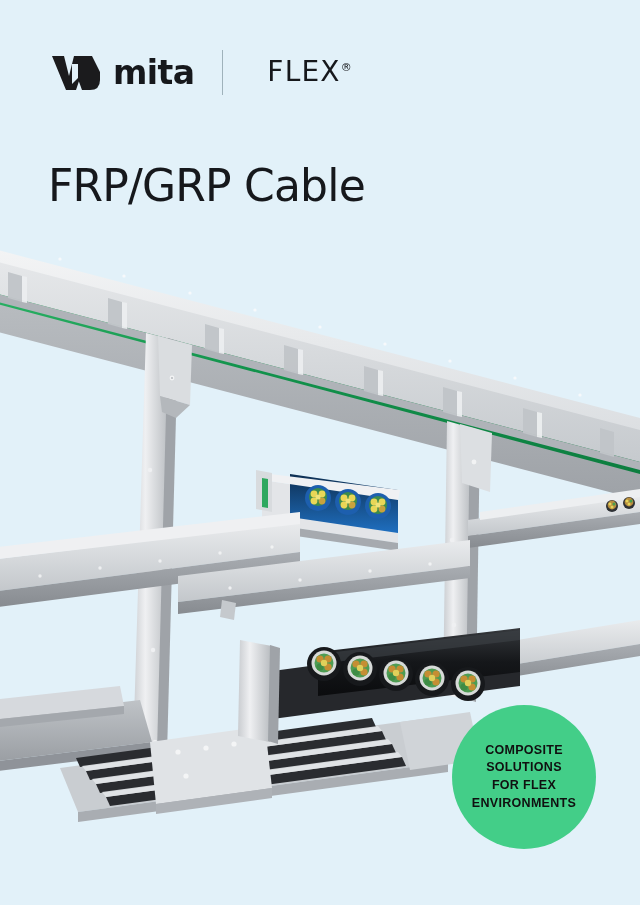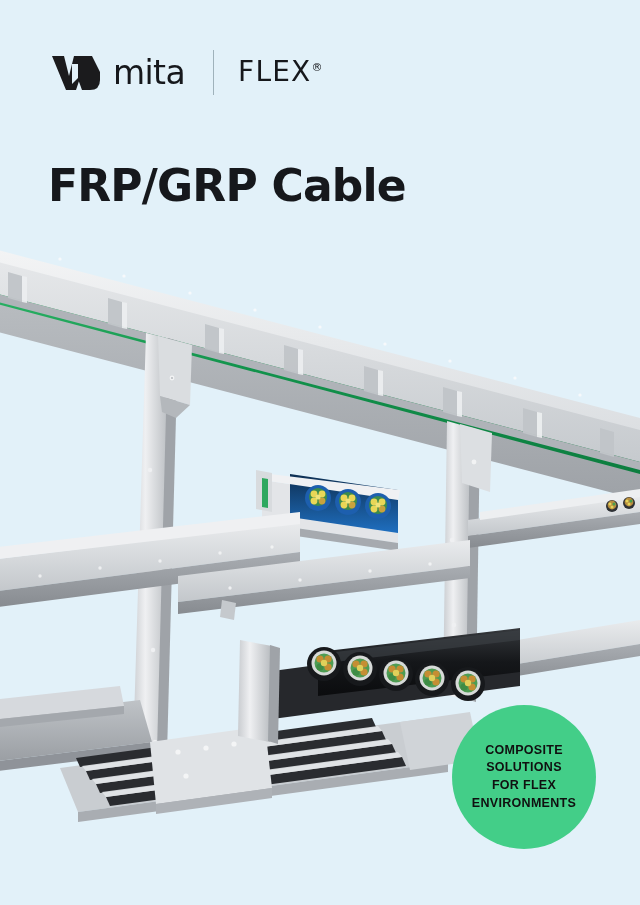--- a/index.html
+++ b/index.html
@@ -35,57 +35,58 @@
     z-index: 6;
   }
   .brand-mark {
     width: 52px;
     height: 36px;
     display: block;
   }
   .brand-word {
     font-family: "DejaVu Sans", sans-serif;
     font-size: 33px;
-    font-weight: 400;
+    font-weight: 700;
     letter-spacing: -0.6px;
     color: #16181c;
     margin-left: 11px;
     line-height: 1;
   }
   .brand-divider {
     width: 1px;
     height: 45px;
     background: #9fb2bb;
     margin: 0 24px 0 28px;
   }
   .brand-sub {
     font-family: "DejaVu Sans", sans-serif;
     font-size: 28px;
     font-weight: 400;
     letter-spacing: 1.2px;
     color: #16181c;
     line-height: 1;
     position: relative;
+    margin-left: 20px;
   }
   .brand-sub .reg {
     font-size: 11px;
     vertical-align: super;
     letter-spacing: 0;
   }
 
   
   .headline {
     position: absolute;
     left: 48px;
     top: 132px;
     width: 560px;
     z-index: 6;
     font-family: "DejaVu Sans", sans-serif;
     font-size: 44px;
-    font-weight: 700;
+    font-weight: 400;
     line-height: 1.14;
     letter-spacing: -0.8px;
     color: #16181c;
   }
   .headline .line { display: block; white-space: nowrap; }
 
   
   .badge {
     position: absolute;
     left: 452px;

